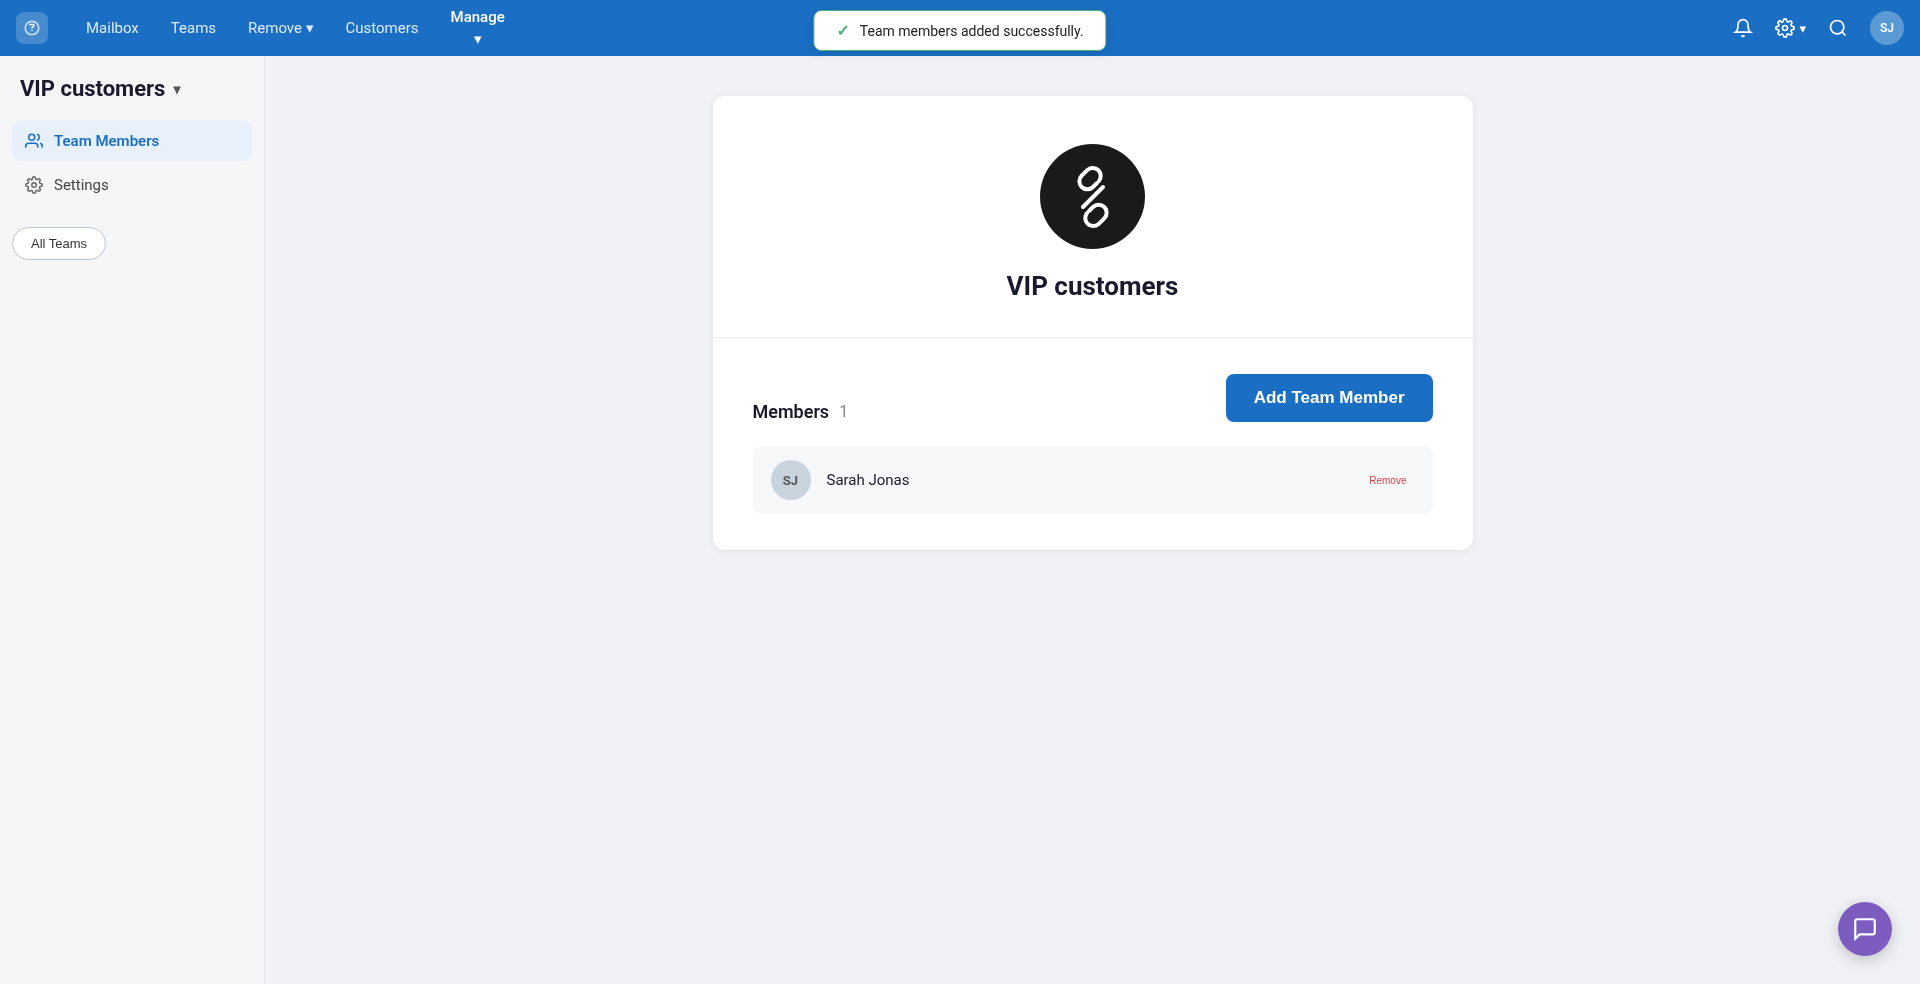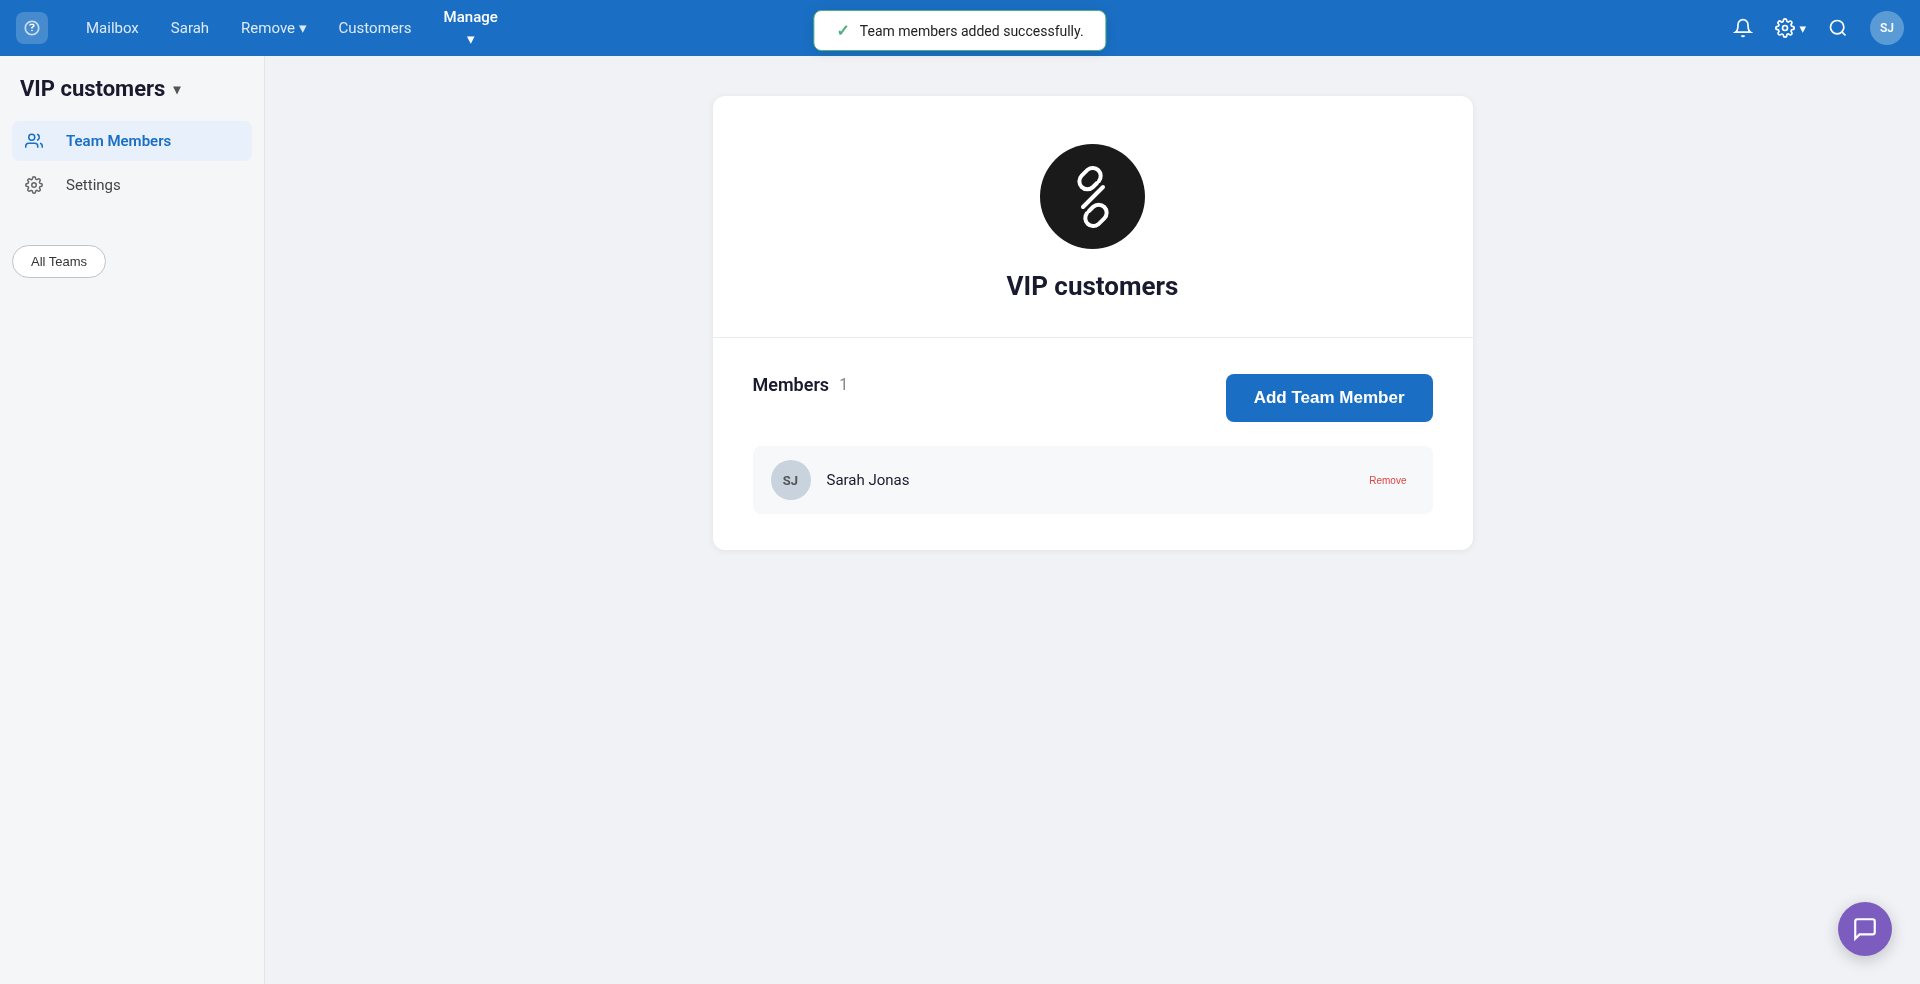--- a/index.html
+++ b/index.html
@@ -102,40 +102,40 @@
       font-size: 22px;
       font-weight: 700;
       color: #1a1a2e;
       margin-bottom: 20px;
       padding: 0 8px;
       display: flex; align-items: center; gap: 8px;
       cursor: pointer;
     }
     .sidebar-title .chevron { font-size: 14px; color: #555; }
     .sidebar-nav-item {
-      display: flex; align-items: center; gap: 22px;
+      display: flex; align-items: center; gap: 10px;
       padding: 10px 12px;
       border-radius: 8px;
       cursor: pointer;
       font-size: 15px;
       color: #444;
       margin-bottom: 4px;
     }
     .sidebar-nav-item.active {
       background: #e8f0fb;
       color: #1a6fc4;
       font-weight: 600;
     }
     .sidebar-nav-item .nav-icon {
       width: 20px; height: 20px;
       display: flex; align-items: center; justify-content: center;
       flex-shrink: 0;
     }
     .all-teams-btn {
-      margin-top: 36px;
+      margin-top: 18px;
       padding: 8px 18px;
       border: 1.5px solid #bbc4ce;
       border-radius: 20px;
       background: #fff;
       font-size: 13px;
       color: #333;
       cursor: pointer;
       display: inline-block;
       font-weight: 500;
     }
@@ -181,21 +181,21 @@
       font-weight: 700;
       color: #1a1a2e;
     }
 
     .card-body {
       padding: 36px 40px;
     }
 
     .members-header {
       display: flex;
-      align-items: flex-start;
+      align-items: flex-end;
       justify-content: space-between;
       margin-bottom: 24px;
     }
     .members-label {
       font-size: 18px;
       font-weight: 600;
       color: #1a1a2e;
       display: flex; align-items: center; gap: 10px;
     }
     .members-count {
@@ -272,21 +272,21 @@
       <path d="M12 3C7.03 3 3 7.03 3 12s4.03 9 9 9 9-4.03 9-9-4.03-9-9-9zm0 2c3.86 0 7 3.14 7 7s-3.14 7-7 7-7-3.14-7-7 3.14-7 7-7z" fill="rgba(255,255,255,0.7)"></path>
       <path d="M9 8.5c0-.83.67-1.5 1.5-1.5h3c.83 0 1.5.67 1.5 1.5v1c0 .55-.3 1.03-.74 1.29L13 11.5v1h-2v-1.5l1.74-1.02A.5.5 0 0013 9.5v-1h-3v1h-1v-1z" fill="white"></path>
       <circle cx="12" cy="15" r="1" fill="white"></circle>
     </svg>
   </div>
   <div class="topnav-links">
     <div class="topnav-link">
       <span>Mailbox</span>
     </div>
     <div class="topnav-link">
-      <span>Sarah</span>
+      <span>Teams</span>
     </div>
     <div class="topnav-link">
       <span>Remove</span>
       <span>▾</span>
     </div>
     <div class="topnav-link">
       <span>Customers</span>
     </div>
     <div class="topnav-link active">
       <span>Manage</span>

